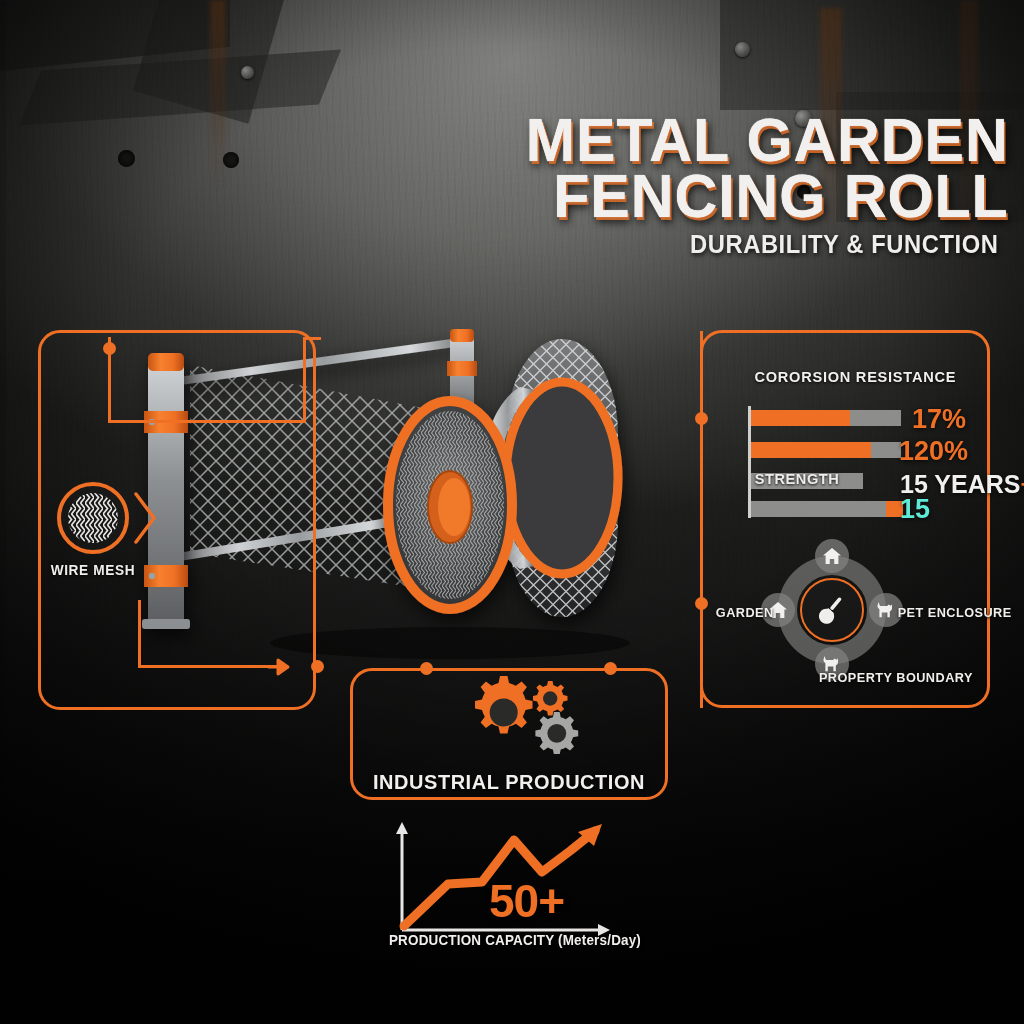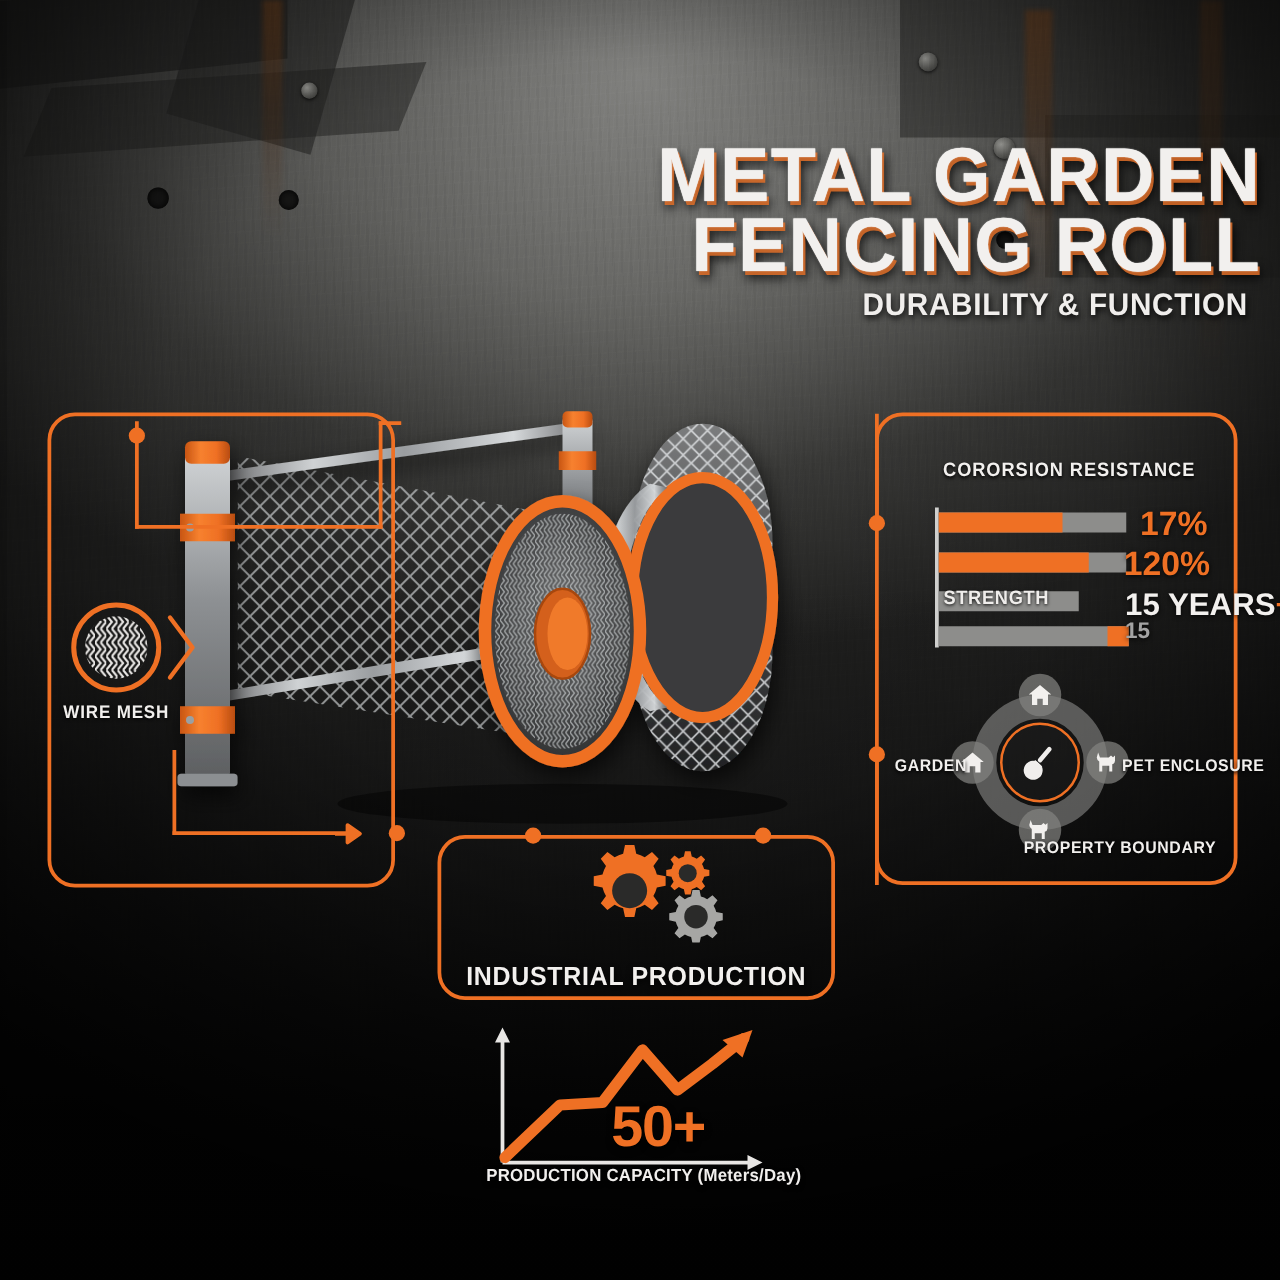--- a/index.html
+++ b/index.html
@@ -362,21 +362,21 @@
   <div class="bar-row" style="top:473px;width:112px;">
     <div class="bar-track" style="width:100%;"></div>
   </div>
   <div class="strength-tag">STRENGTH</div>
   <div class="bar-val" style="left:900px;top:470px;font-size:25px;color:#f2f0ee;"><span>15 YEARS</span><span style="color:#ef7024;">+</span></div>
 
   <div class="bar-row" style="top:501px;width:152px;">
     <div class="bar-track" style="width:100%;"></div>
     <div class="bar-fill" style="left:auto;right:0;width:11%;"></div>
   </div>
-  <div class="bar-val" style="left:900px;top:494px;font-size:18px;color:#a3a3a3;">15</div>
+  <div class="bar-val" style="left:900px;top:494px;font-size:27px;color:#5eead4;">15</div>
 
   <div class="wheel">
     <div class="wheel-ring"></div>
     <div class="wheel-inner">
       <svg width="34" height="34" viewBox="0 0 34 34">
         <g fill="#f0eeec">
           <rect x="19.5" y="3.2" width="3.6" height="15" rx="1.6" transform="rotate(40 21 10)"></rect>
           <path d="M14.8 16.4 a7.6 7.6 0 1 0 3.4 3.2 Z"></path>
           <path d="M13.2 15 l5.6 5.4 -2.2 2.4 -5.6 -5.4 Z"></path>
         </g>

